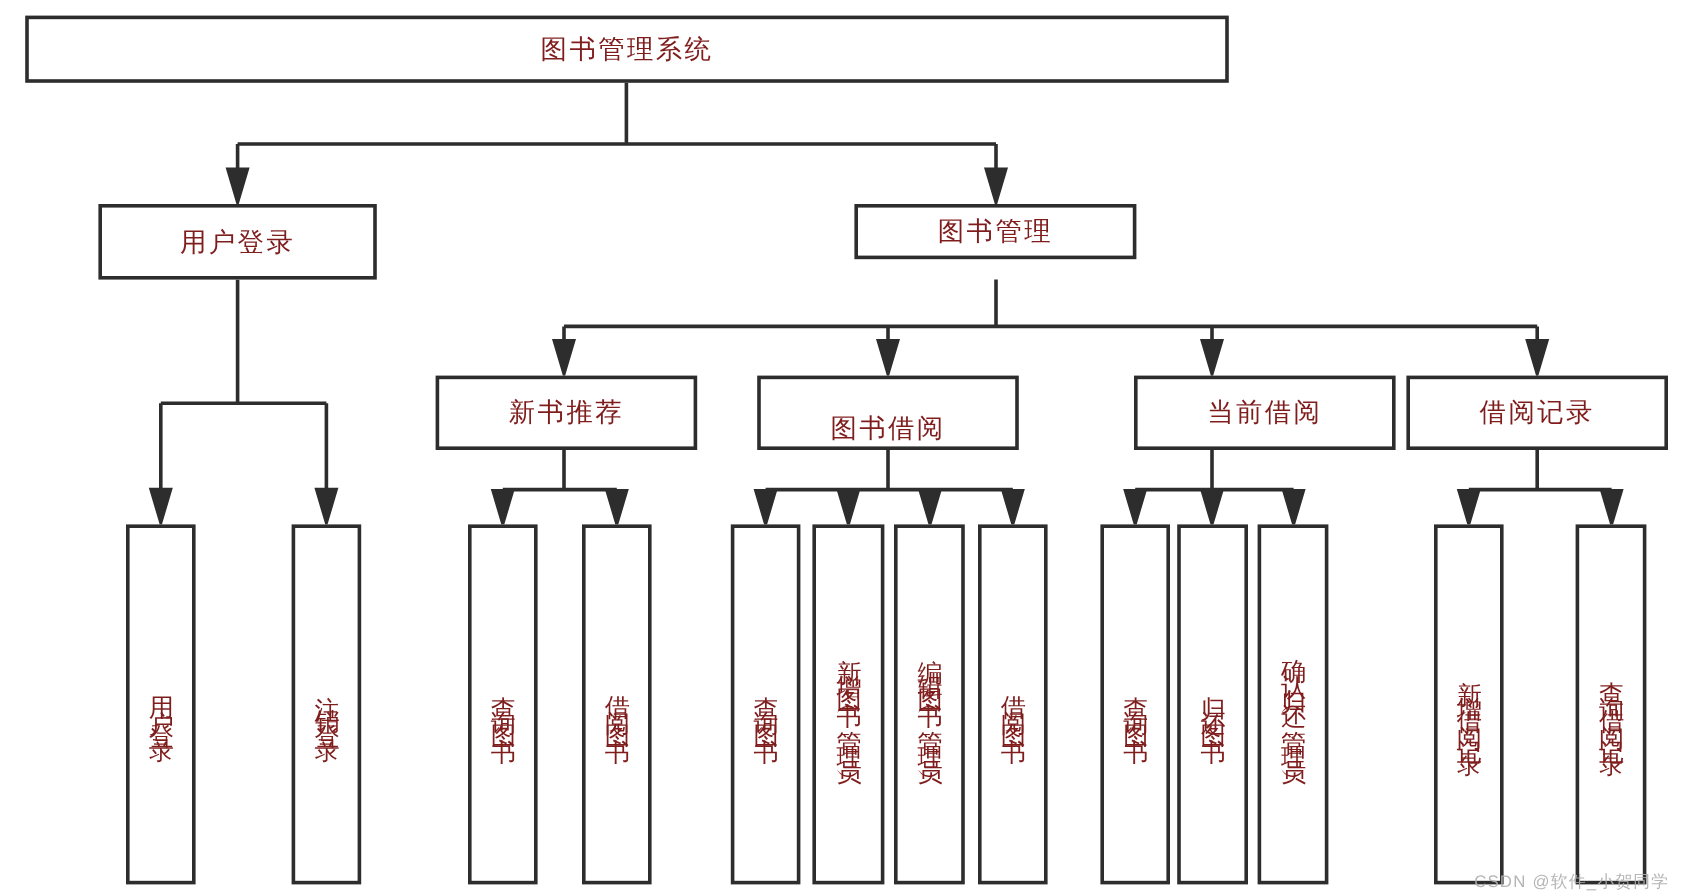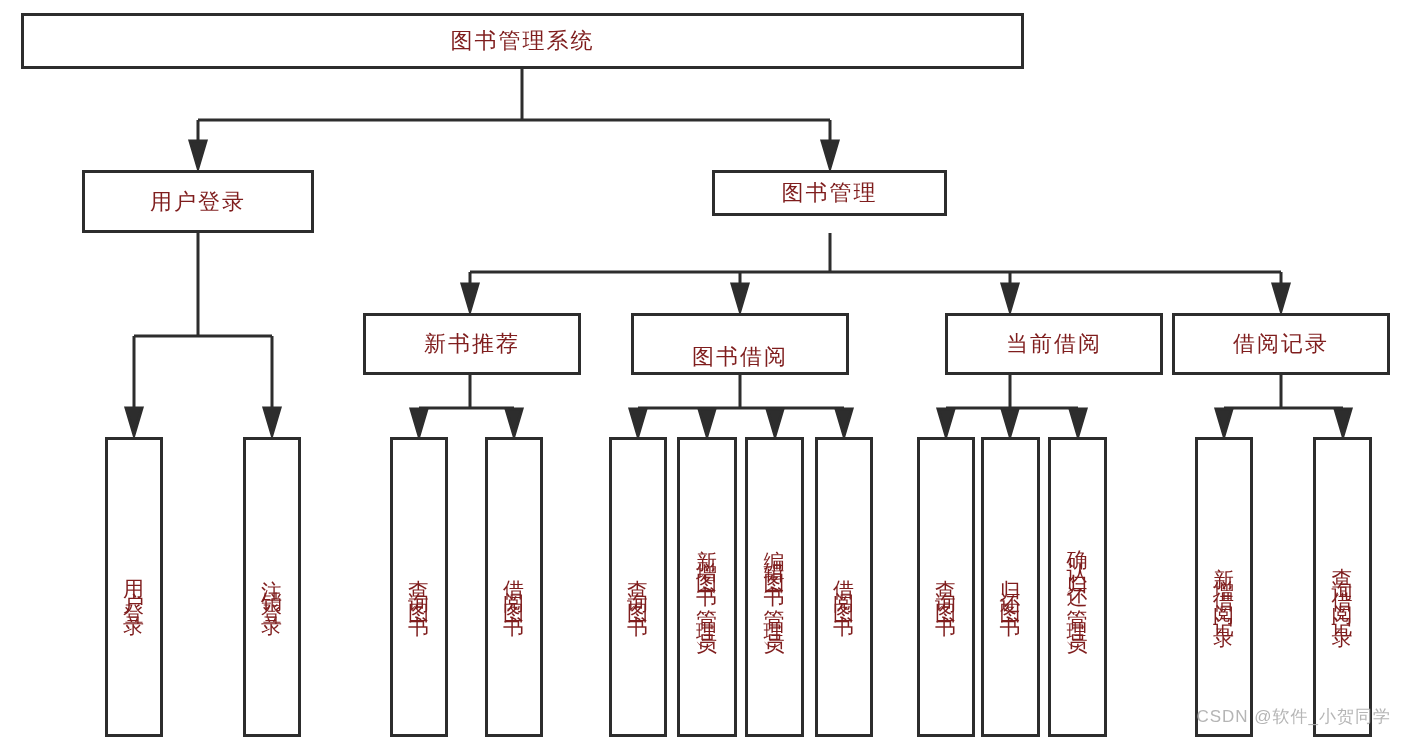--- a/index.html
+++ b/index.html
@@ -65,22 +65,22 @@
   .v7  {left: 745px; width: 59px;}
   .v8  {left: 815px;}
   .v9  {left: 917px;}
   .v10 {left: 981px; width: 59px;}
   .v11 {left: 1048px; width: 59px;}
   .v12 {left: 1195px;}
   .v13 {left: 1313px; width: 59px;}
   .watermark {
     position: absolute;
     right: 14px;
-    bottom: 19px;
-    font-size: 17px;
+    bottom: 3px;
+    font-size: 14px;
     color: #afafaf;
     opacity: 0.92;
     z-index: 5;
     white-space: nowrap;
     letter-spacing: 1px;
   }
 </style>
 </head>
 <body>
 

